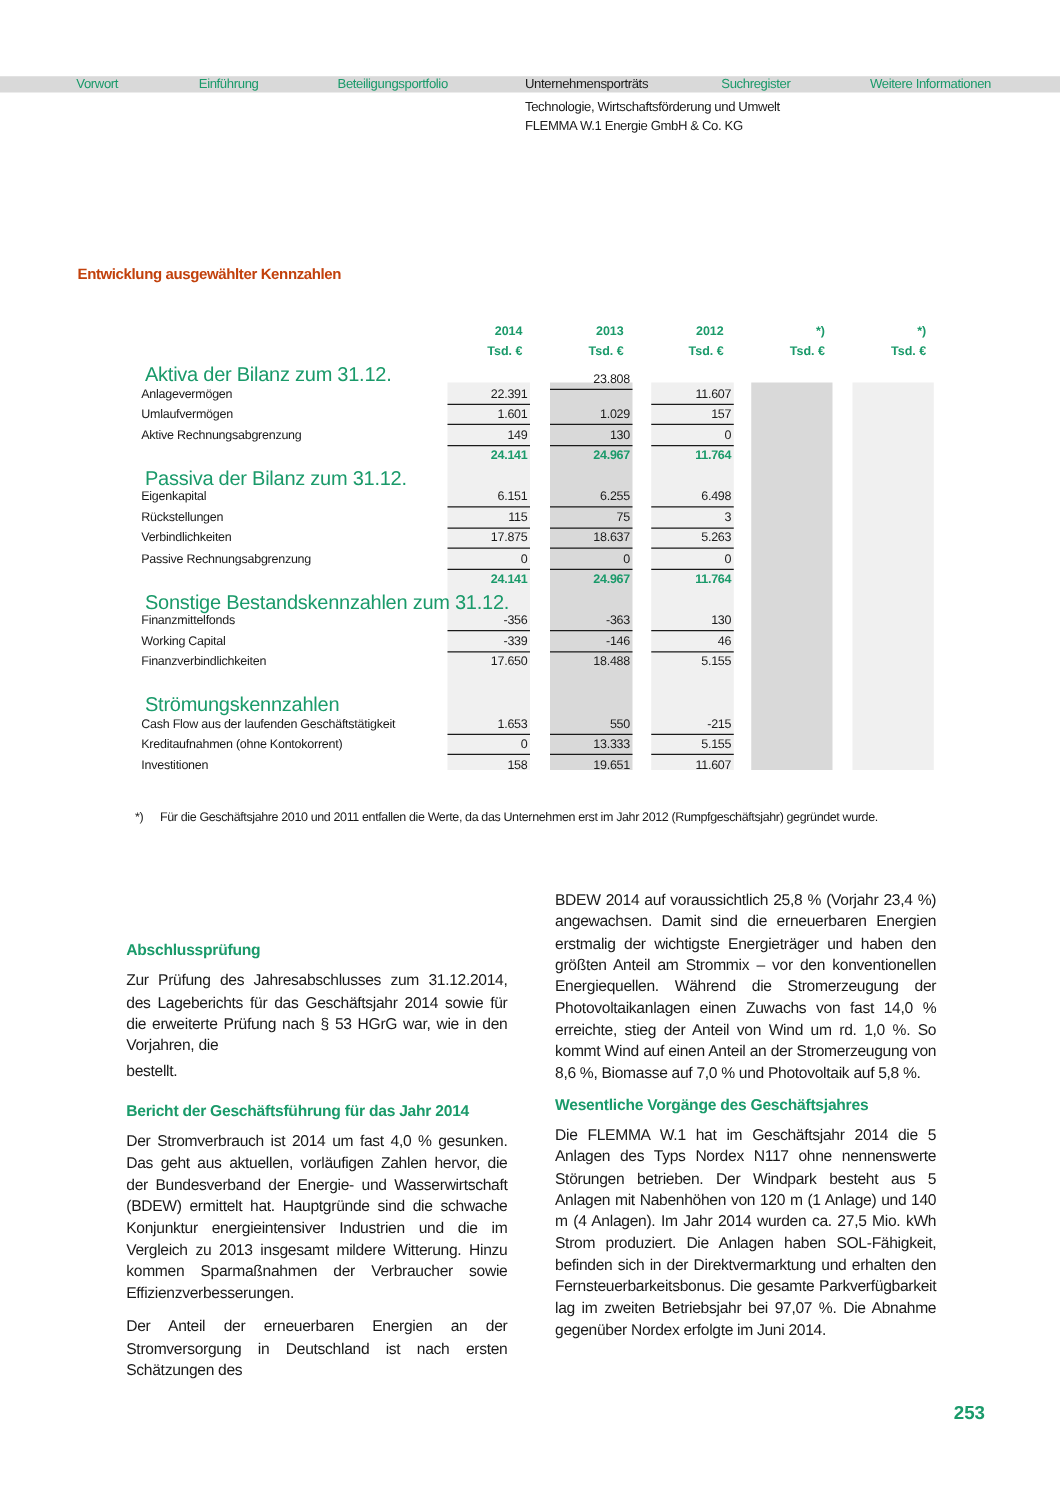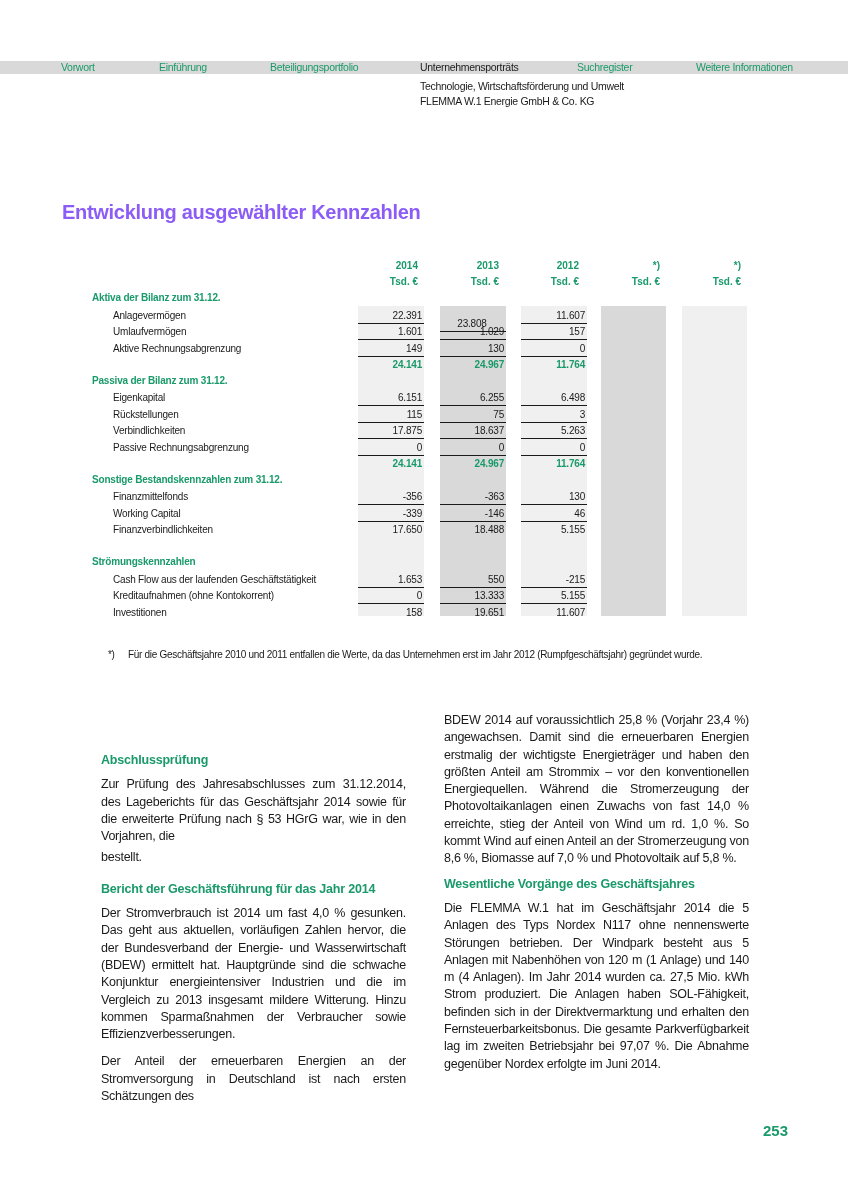--- a/index.html
+++ b/index.html
@@ -4,27 +4,27 @@
 <style>
   * { box-sizing: border-box; margin: 0; padding: 0; }
   html, body { width: 848px; height: 1200px; background: #ffffff; overflow: hidden; }
   body { position: relative; font-family: "Liberation Sans", sans-serif; color: #1a1a1a; }
 
   .navbar { position: absolute; left: 0; top: 61px; width: 848px; height: 13px; background: #d9d9d9; }
   .nav-item { position: absolute; top: 0; font-size: 10.5px; line-height: 13px; color: #1a9a6a; letter-spacing: -0.3px; white-space: nowrap; }
   .nav-item.active { color: #1a1a1a; }
   .breadcrumb { position: absolute; left: 420px; font-size: 10.5px; color: #1a1a1a; letter-spacing: -0.3px; white-space: nowrap; }
 
-  .section-title { position: absolute; left: 62px; top: 201px; font-size: 20px; font-weight: bold; color: #8b5cf6; letter-spacing: -0.3px; }
+  .section-title { position: absolute; left: 62px; top: 212px; font-size: 12px; font-weight: bold; color: #c2410c; letter-spacing: -0.3px; }
 
   
   .col-bg { position: absolute; top: 306px; height: 310px; }
   .colhead { position: absolute; font-size: 10px; font-weight: bold; color: #1a9a6a; text-align: right; width: 60px; white-space: nowrap; }
   .row-label { position: absolute; left: 113px; font-size: 10px; color: #1a1a1a; white-space: nowrap; letter-spacing: -0.2px; }
-  .group-label { position: absolute; left: 92px; font-size: 10px; font-weight: bold; color: #1a9a6a; white-space: nowrap; letter-spacing: -0.2px; }
+  .group-label { position: absolute; left: 116px; font-size: 16px; font-weight: normal; color: #1a9a6a; white-space: nowrap; letter-spacing: -0.2px; }
   .cell { position: absolute; width: 66px; height: 16px; font-size: 10px; text-align: right; line-height: 16px; padding-right: 2px; white-space: nowrap; letter-spacing: -0.2px; }
   .cell.ul { border-bottom: 1.5px solid #1a1a1a; }
   .cell.total { color: #1a9a6a; font-weight: bold; }
 
   .footnote { position: absolute; left: 108px; top: 649px; font-size: 10px; color: #1a1a1a; white-space: nowrap; letter-spacing: -0.3px; }
   .footnote .fn-mark { display: inline-block; width: 20px; }
 
   .col-text { position: absolute; width: 305px; font-size: 12.5px; line-height: 17.3px; color: #1a1a1a; text-align: justify; letter-spacing: -0.25px; }
   .col-text p { margin-bottom: 6px; }
   .col-text h3 { font-size: 12.5px; font-weight: bold; color: #1a9a6a; margin-bottom: 7px; letter-spacing: -0.2px; }
@@ -65,21 +65,21 @@
   <span class="colhead" style="left:600px;top:260px">*)</span>
   <span class="colhead" style="left:600px;top:276px">Tsd. €</span>
   <span class="colhead" style="left:681px;top:260px">*)</span>
   <span class="colhead" style="left:681px;top:276px">Tsd. €</span>
 </div>
 
 <div id="table-body">
     <div class="group-label" style="top: 292px;">Aktiva der Bilanz zum 31.12.</div>
     <div class="row-label" style="top: 309.5px;">Anlagevermögen</div>
     <div class="cell ul" style="left: 358px; top: 307.5px;">22.391</div>
-    <div class="cell ul" style="left: 440px; top: 316px; text-align: center;">23.808</div>
+    <div class="cell ul" style="left: 440px; top: 296px;">23.808</div>
     <div class="cell ul" style="left: 521px; top: 307.5px;">11.607</div>
     <div class="row-label" style="top: 326px;">Umlaufvermögen</div>
     <div class="cell ul" style="left: 358px; top: 324px;">1.601</div>
     <div class="cell ul" style="left: 440px; top: 324px;">1.029</div>
     <div class="cell ul" style="left: 521px; top: 324px;">157</div>
     <div class="row-label" style="top: 342.5px;">Aktive Rechnungsabgrenzung</div>
     <div class="cell ul" style="left: 358px; top: 340.5px;">149</div>
     <div class="cell ul" style="left: 440px; top: 340.5px;">130</div>
     <div class="cell ul" style="left: 521px; top: 340.5px;">0</div>
     <div class="cell total" style="left: 358px; top: 357px;">24.141</div>

